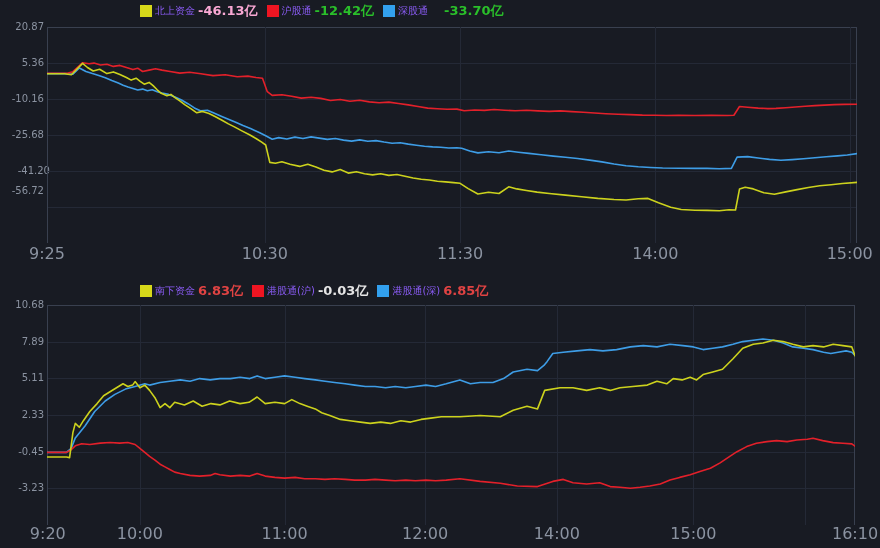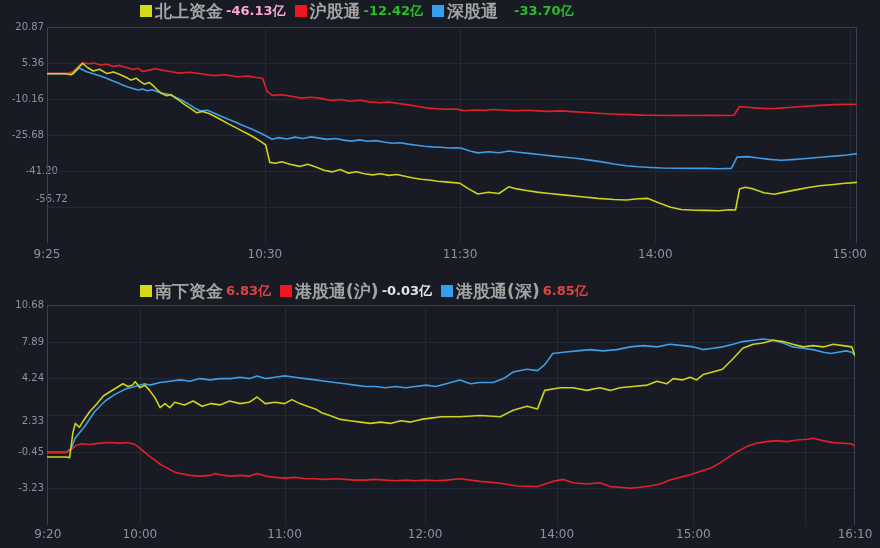--- a/index.html
+++ b/index.html
@@ -1,26 +1,26 @@
 <!DOCTYPE html>
 <html><head>
 <meta charset="utf-8">
 <style>
   html,body{margin:0;padding:0;background:#181b23;}
   .page{position:relative;width:880px;height:548px;background:#181b23;overflow:hidden;
         font-family:"DejaVu Sans","Liberation Sans",sans-serif;}
   .legend{position:absolute;display:flex;align-items:center;gap:9px;height:16px;}
   .legend-item{display:flex;align-items:center;gap:3px;white-space:nowrap;}
   .swatch{width:12px;height:12px;display:inline-block;}
-  .lname{color:#a3a3a3;font-size:17px;font-weight:700;}
+  .lname{color:#8b5cf6;font-size:10px;font-weight:400;}
   .lvalue{font-size:13px;font-weight:600;}
   .plot{position:absolute;}
   .plot svg{display:block;}
   .ytick{position:absolute;width:44px;text-align:right;font-size:10px;color:#8b93a1;line-height:14px;}
-  .xtick{position:absolute;transform:translateX(-50%);font-size:12px;color:#8b93a1;line-height:14px;white-space:nowrap;}
+  .xtick{position:absolute;transform:translateX(-50%);font-size:16px;color:#8b93a1;line-height:14px;white-space:nowrap;}
 </style>
 </head>
 <body>
 
 <div class="page">
   <section>
     <div class="legend" id="legend-0" style="left:140px;top:3px;">
         <span class="legend-item">
           <span class="swatch" style="background: rgb(214, 216, 26);"></span>
           <span class="lname">北上资金</span>
@@ -35,22 +35,22 @@
           <span class="swatch" style="background: rgb(50, 160, 238);"></span>
           <span class="lname">深股通</span>
           <span class="lvalue" style="color: rgb(42, 191, 42); margin-left: 13px;">-33.70亿</span>
         </span>
       </div>
     <div id="yticks-0">
         <div class="ytick" style="left: 0px; top: 20px;">20.87</div>
         <div class="ytick" style="left: 0px; top: 56px;">5.36</div>
         <div class="ytick" style="left: 0px; top: 92px;">-10.16</div>
         <div class="ytick" style="left: 0px; top: 128px;">-25.68</div>
-        <div class="ytick" style="left: 14px; top: 164px;">-41.20</div>
-        <div class="ytick" style="left: 0px; top: 192px; padding-left: 24px;">-56.72</div>
+        <div class="ytick" style="left: 6px; top: 164px;">-41.20</div>
+        <div class="ytick" style="left: 0px; top: 184px;">-56.72</div>
       </div>
     <div class="plot" id="plot-0" style="left:47px;top:27px;">
         <svg width="810" height="216" viewBox="0 0 810 216">
           <line x1="0" y1="0.5" x2="810" y2="0.5" stroke="#39404f" stroke-width="1"></line>
           <line x1="0" y1="36.5" x2="810" y2="36.5" stroke="#242936" stroke-width="1"></line>
           <line x1="0" y1="72.5" x2="810" y2="72.5" stroke="#242936" stroke-width="1"></line>
           <line x1="0" y1="108.5" x2="810" y2="108.5" stroke="#242936" stroke-width="1"></line>
           <line x1="0" y1="144.5" x2="810" y2="144.5" stroke="#242936" stroke-width="1"></line>
           <line x1="0" y1="180.5" x2="810" y2="180.5" stroke="#242936" stroke-width="1"></line>
           <line x1="0" y1="216.5" x2="810" y2="216.5" stroke="#39404f" stroke-width="1"></line>
@@ -87,22 +87,22 @@
         </span>
         <span class="legend-item">
           <span class="swatch" style="background: rgb(50, 160, 238);"></span>
           <span class="lname">港股通(深)</span>
           <span class="lvalue" style="color: rgb(224, 67, 67);">6.85亿</span>
         </span>
       </div>
     <div id="yticks-1">
         <div class="ytick" style="left: 0px; top: 298px;">10.68</div>
         <div class="ytick" style="left: 0px; top: 334.667px;">7.89</div>
-        <div class="ytick" style="left: 0px; top: 371.333px;">4.24</div>
-        <div class="ytick" style="left: 0px; top: 408px; margin-top: 6px;">2.33</div>
+        <div class="ytick" style="left: 0px; top: 371.333px;">5.11</div>
+        <div class="ytick" style="left: 0px; top: 408px;">2.33</div>
         <div class="ytick" style="left: 0px; top: 444.667px;">-0.45</div>
         <div class="ytick" style="left: 0px; top: 481.333px;">-3.23</div>
       </div>
     <div class="plot" id="plot-1" style="left:47px;top:305px;">
         <svg width="808" height="220" viewBox="0 0 808 220">
           <line x1="0" y1="0.5" x2="808" y2="0.5" stroke="#39404f" stroke-width="1"></line>
           <line x1="0" y1="37.5" x2="808" y2="37.5" stroke="#242936" stroke-width="1"></line>
           <line x1="0" y1="73.5" x2="808" y2="73.5" stroke="#242936" stroke-width="1"></line>
           <line x1="0" y1="110.5" x2="808" y2="110.5" stroke="#242936" stroke-width="1"></line>
           <line x1="0" y1="147.5" x2="808" y2="147.5" stroke="#242936" stroke-width="1"></line>

